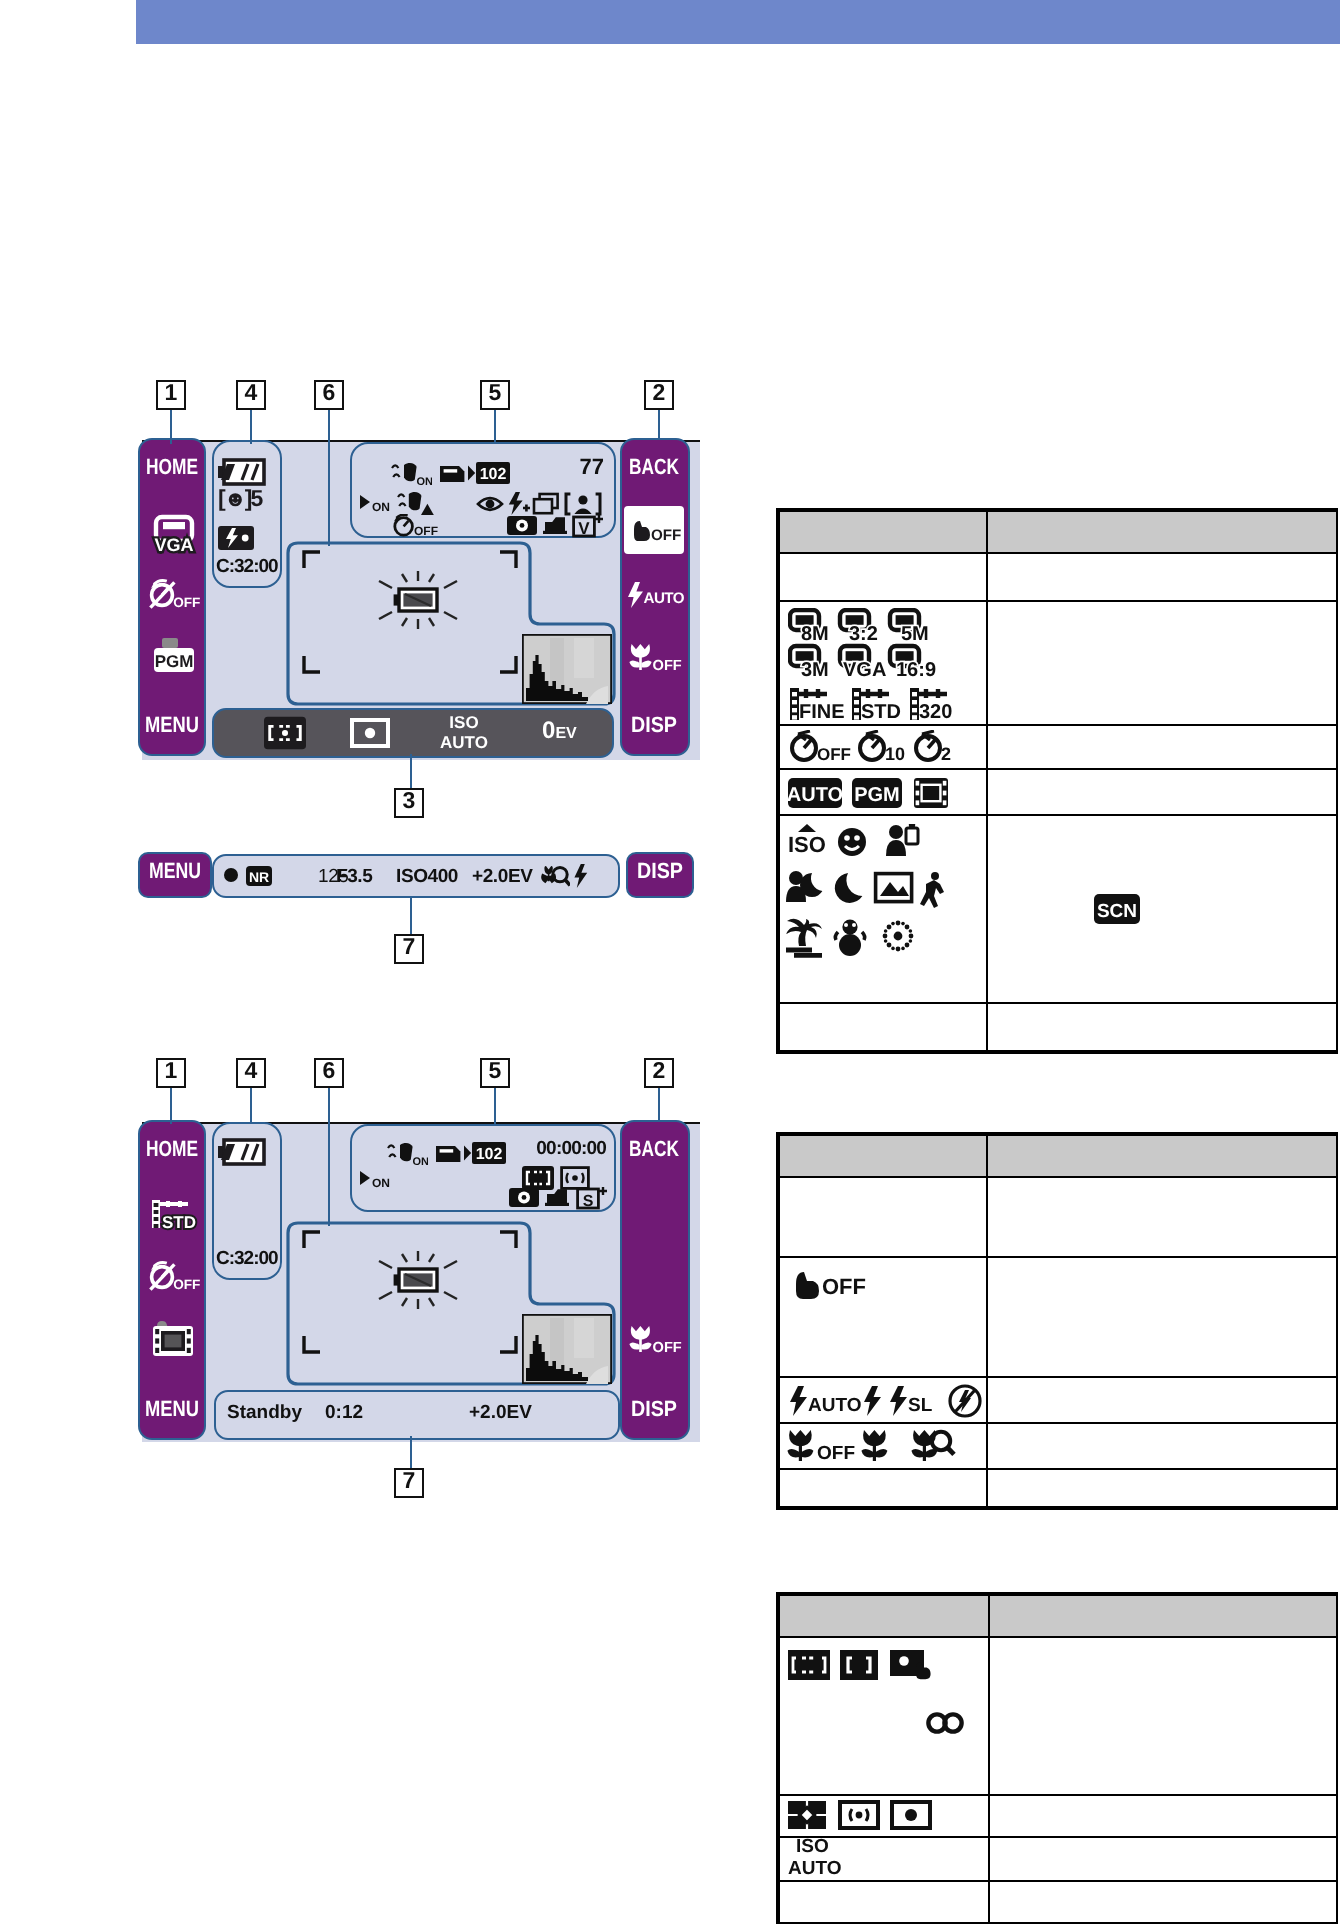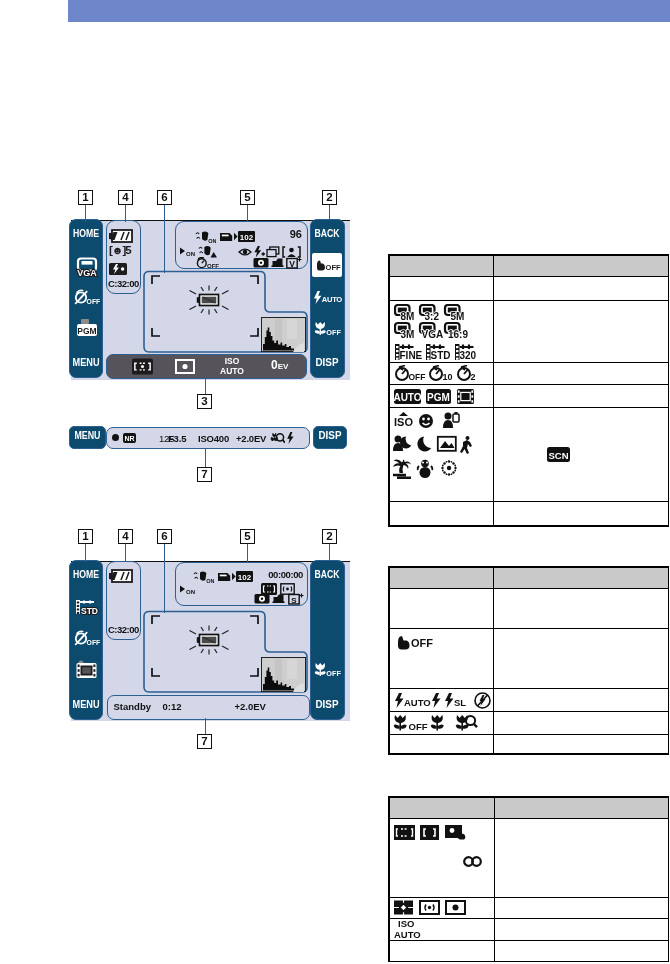--- a/index.html
+++ b/index.html
@@ -3,21 +3,21 @@
 <meta charset="utf-8">
 <style>
   html,body{margin:0;padding:0;background:#fff;}
   body{width:670px;height:964px;position:relative;overflow:hidden;will-change:transform;
        font-family:"Liberation Sans",sans-serif;}
   .abs{position:absolute;}
   .cobox{position:absolute;width:13px;height:13px;border:1.2px solid #111;
          background:#fff;color:#111;font-size:11.5px;font-weight:bold;
          text-align:center;line-height:13px;z-index:5;}
   .coline{position:absolute;width:1.5px;background:#2d6092;z-index:3;}
-  .darkbtn{position:absolute;background:#0c4a6e;border:1.5px solid #2d6092;
+  .darkbtn{position:absolute;background:#701a75;border:1.5px solid #2d6092;
            border-radius:7px;color:#fff;font-weight:bold;z-index:2;}
   svg{display:block;}
   table{border-collapse:collapse;}
 </style>
 </head>
 <body>
 <div style="position:absolute;left:0;top:0;width:670px;height:964px;will-change:transform;">
 
 <div class="abs" style="left:68px;top:0;width:602px;height:22px;background:#6e87cb;"></div>
 
@@ -112,21 +112,21 @@
     <path d="M1 1 h9.5 l2.7 2.7 V9 H1 z" fill="#111"></path>
     <rect x="2.8" y="2.6" width="6.8" height="1.7" fill="#fff"></rect>
   </svg>
 
   <svg class="abs" style="left:58px;top:9px;" width="21" height="11" viewBox="0 0 21 11">
     <path d="M0 1.8 L3.6 5.5 L0 9.2 Z" fill="#111"></path>
     <rect x="4" y="0" width="17" height="11" rx="1" fill="#111"></rect>
     <text x="12.5" y="8.5" font-size="8" font-weight="bold" fill="#fff" text-anchor="middle" font-family="Liberation Sans">102</text>
   </svg>
 
-  <div class="abs" style="right:5px;top:6px;font-weight:bold;font-size:11px;color:#111;">96</div>
+  <div class="abs" style="right:5px;top:6px;font-weight:bold;font-size:11px;color:#111;">77</div>
 
   <svg class="abs" style="left:3px;top:24px;" width="19" height="11" viewBox="0 0 19 11">
     <path d="M1 1.5 L6 5 L1 8.5 Z" fill="#111"></path>
     <text x="7" y="9.5" font-size="6" font-weight="bold" fill="#111" font-family="Liberation Sans">ON</text>
   </svg>
 
   <svg class="abs" style="left:22px;top:23px;" width="20" height="13" viewBox="0 0 20 13">
     <path d="M1 3.5 q1.6 -2.6 3.2 0 M1.6 8 q1.6 -2.6 3.2 0" stroke="#111" stroke-width="1.1" fill="none"></path>
     <path d="M6.4 2 c2.6 -1.8 5.4 -0.9 6.3 0.9 l-0.9 6.3 c-1.8 1.8 -4.5 0.9 -5.4 -0.9 z" fill="#111"></path>
     <path d="M12.5 12.5 l3.2 -5.6 3.2 5.6 z" fill="#111"></path>

